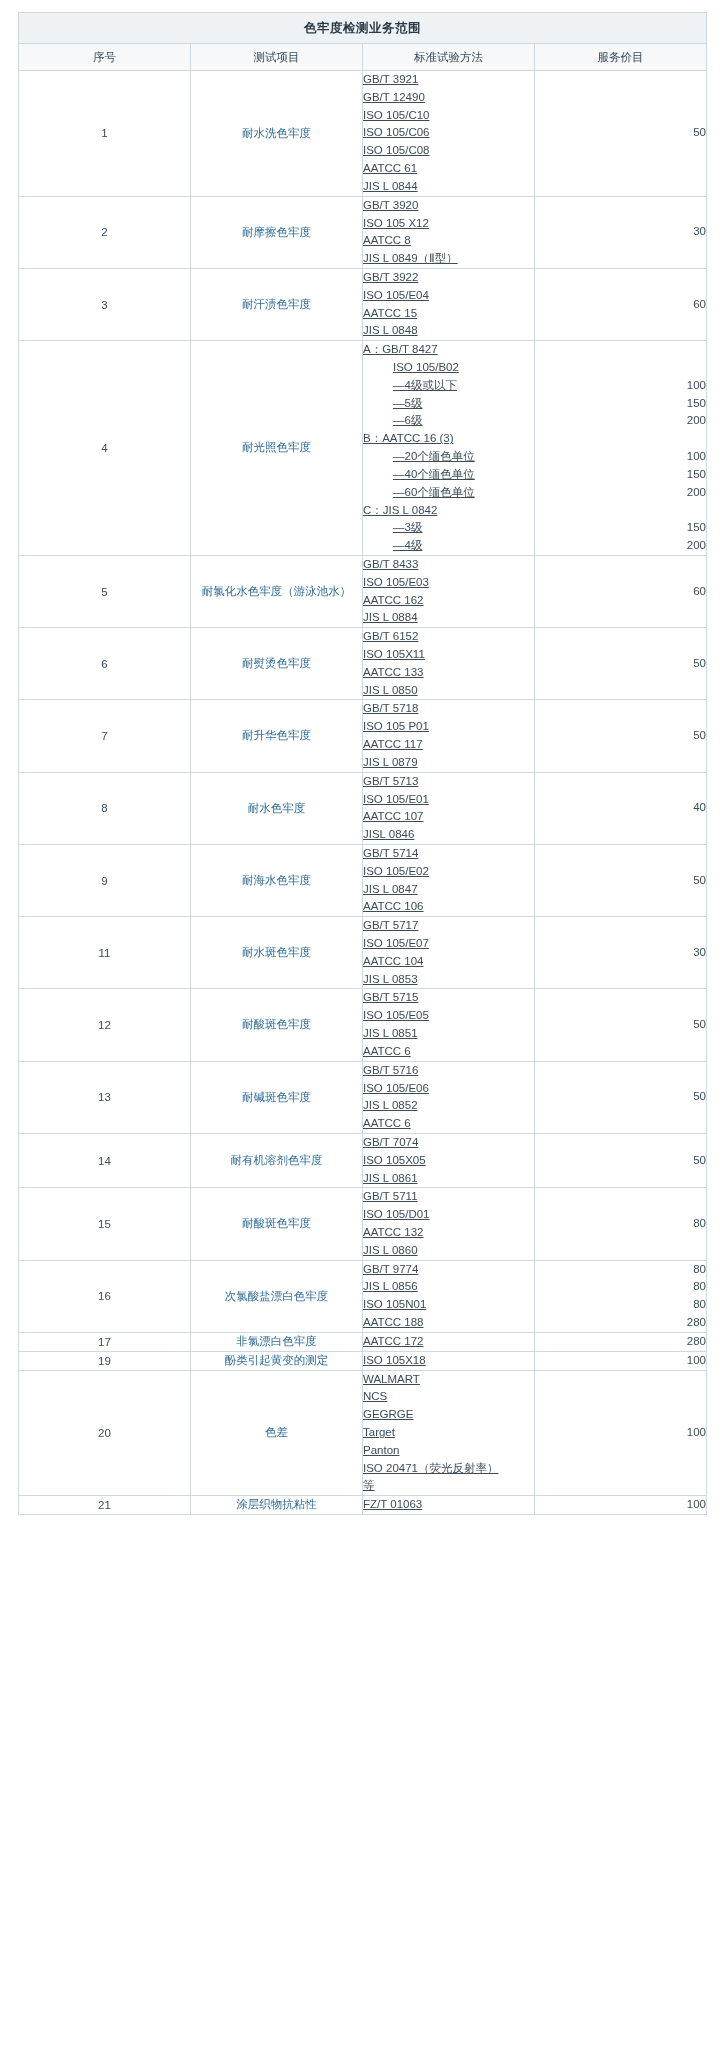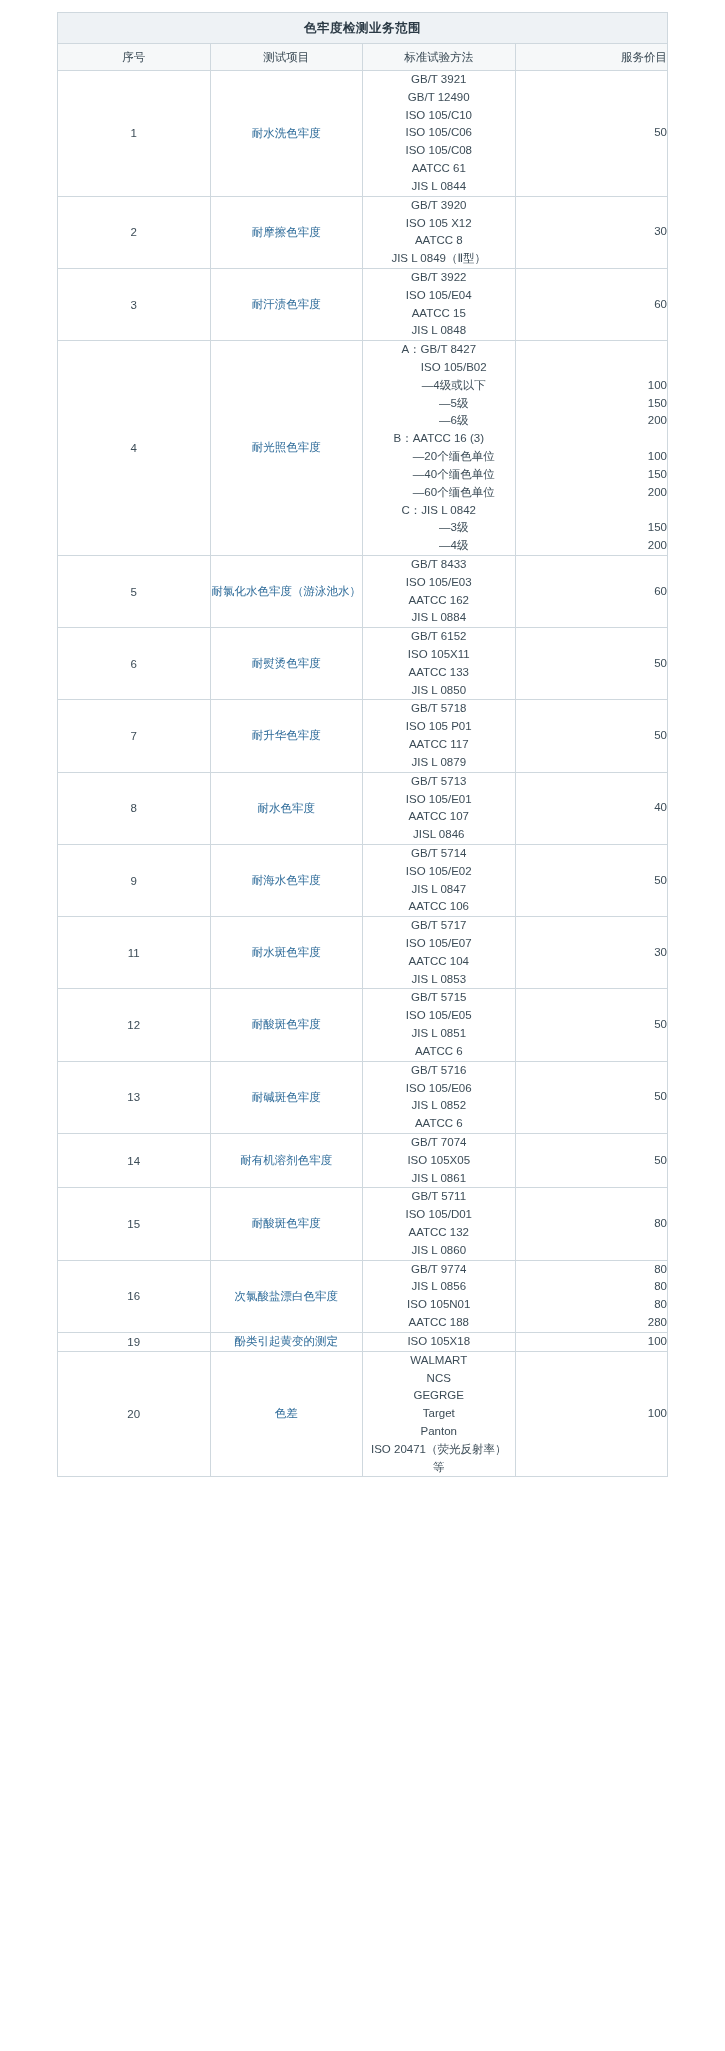--- a/index.html
+++ b/index.html
@@ -12,21 +12,21 @@
     color: #333333;
     -webkit-font-smoothing: antialiased;
   }
   .page {
     width: 725px;
     margin: 0 auto;
     padding: 0;
     box-sizing: border-box;
   }
   table.fastness {
-    width: 611px;
+    width: 689px;
     margin: 12px auto 0 auto;
     border-collapse: collapse;
     table-layout: fixed;
     font-size: 11.5px;
   }
   table.fastness td, table.fastness th {
     border: 1px solid #cfd8de;
     padding: 0;
     vertical-align: middle;
   }
@@ -43,38 +43,39 @@
     background: #f6f8f9;
     text-align: center;
     font-weight: normal;
     color: #3a4a55;
     height: 26px;
     font-size: 11.5px;
   }
   .col-no    { width: 45px; }
   .col-item  { width: 210px; }
   .col-std   { width: 235px; margin-left: 12px; }
-  .col-price { width: 199px; text-align: right; }
+  .col-price { width: 199px; }
 
   .c-no {
     text-align: center;
     color: #3c4c57;
   }
   .c-item {
     text-align: center;
     color: #2f6c9a;
     padding: 4px 4px;
     line-height: 1.5;
   }
   .c-std {
-    text-align: center;
+    text-align: left;
     padding: 6px 0 6px 18px;
     line-height: 1.55;
     color: #3c4c57;
     white-space: pre-line;
+    text-decoration: underline;
   }
   .c-price {
     text-align: right;
     color: #3c4c57;
     line-height: 1.55;
     white-space: pre-line;
   }
   .c-std .indent2 { display:block; padding-left: 30px; }
   .c-std .plain   { display:block; }
   .price-lines span { display:block; }
@@ -226,32 +227,44 @@
           <td class="c-std col-std">GB/T 9774
 JIS L 0856
 ISO 105N01
 AATCC 188</td>
           <td class="c-price col-price">80
 80
 80
 280</td>
         </tr>
         <tr>
+          <td class="c-no col-no">17</td>
+          <td class="c-item col-item">非氯漂白色牢度</td>
+          <td class="c-std col-std">AATCC 172</td>
+          <td class="c-price col-price">280</td>
+        </tr>
+        <tr>
           <td class="c-no col-no">19</td>
           <td class="c-item col-item">酚类引起黄变的测定</td>
           <td class="c-std col-std">ISO 105X18</td>
           <td class="c-price col-price">100</td>
         </tr>
         <tr>
           <td class="c-no col-no">20</td>
           <td class="c-item col-item">色差</td>
           <td class="c-std col-std">WALMART
 NCS
 GEGRGE
 Target
 Panton
 ISO 20471（荧光反射率）
 等</td>
           <td class="c-price col-price">100</td>
         </tr>
+        <tr>
+          <td class="c-no col-no">21</td>
+          <td class="c-item col-item">涂层织物抗粘性</td>
+          <td class="c-std col-std">FZ/T 01063</td>
+          <td class="c-price col-price">100</td>
+        </tr>
       </tbody>
   </table>
 </div>
 
 </body></html>

